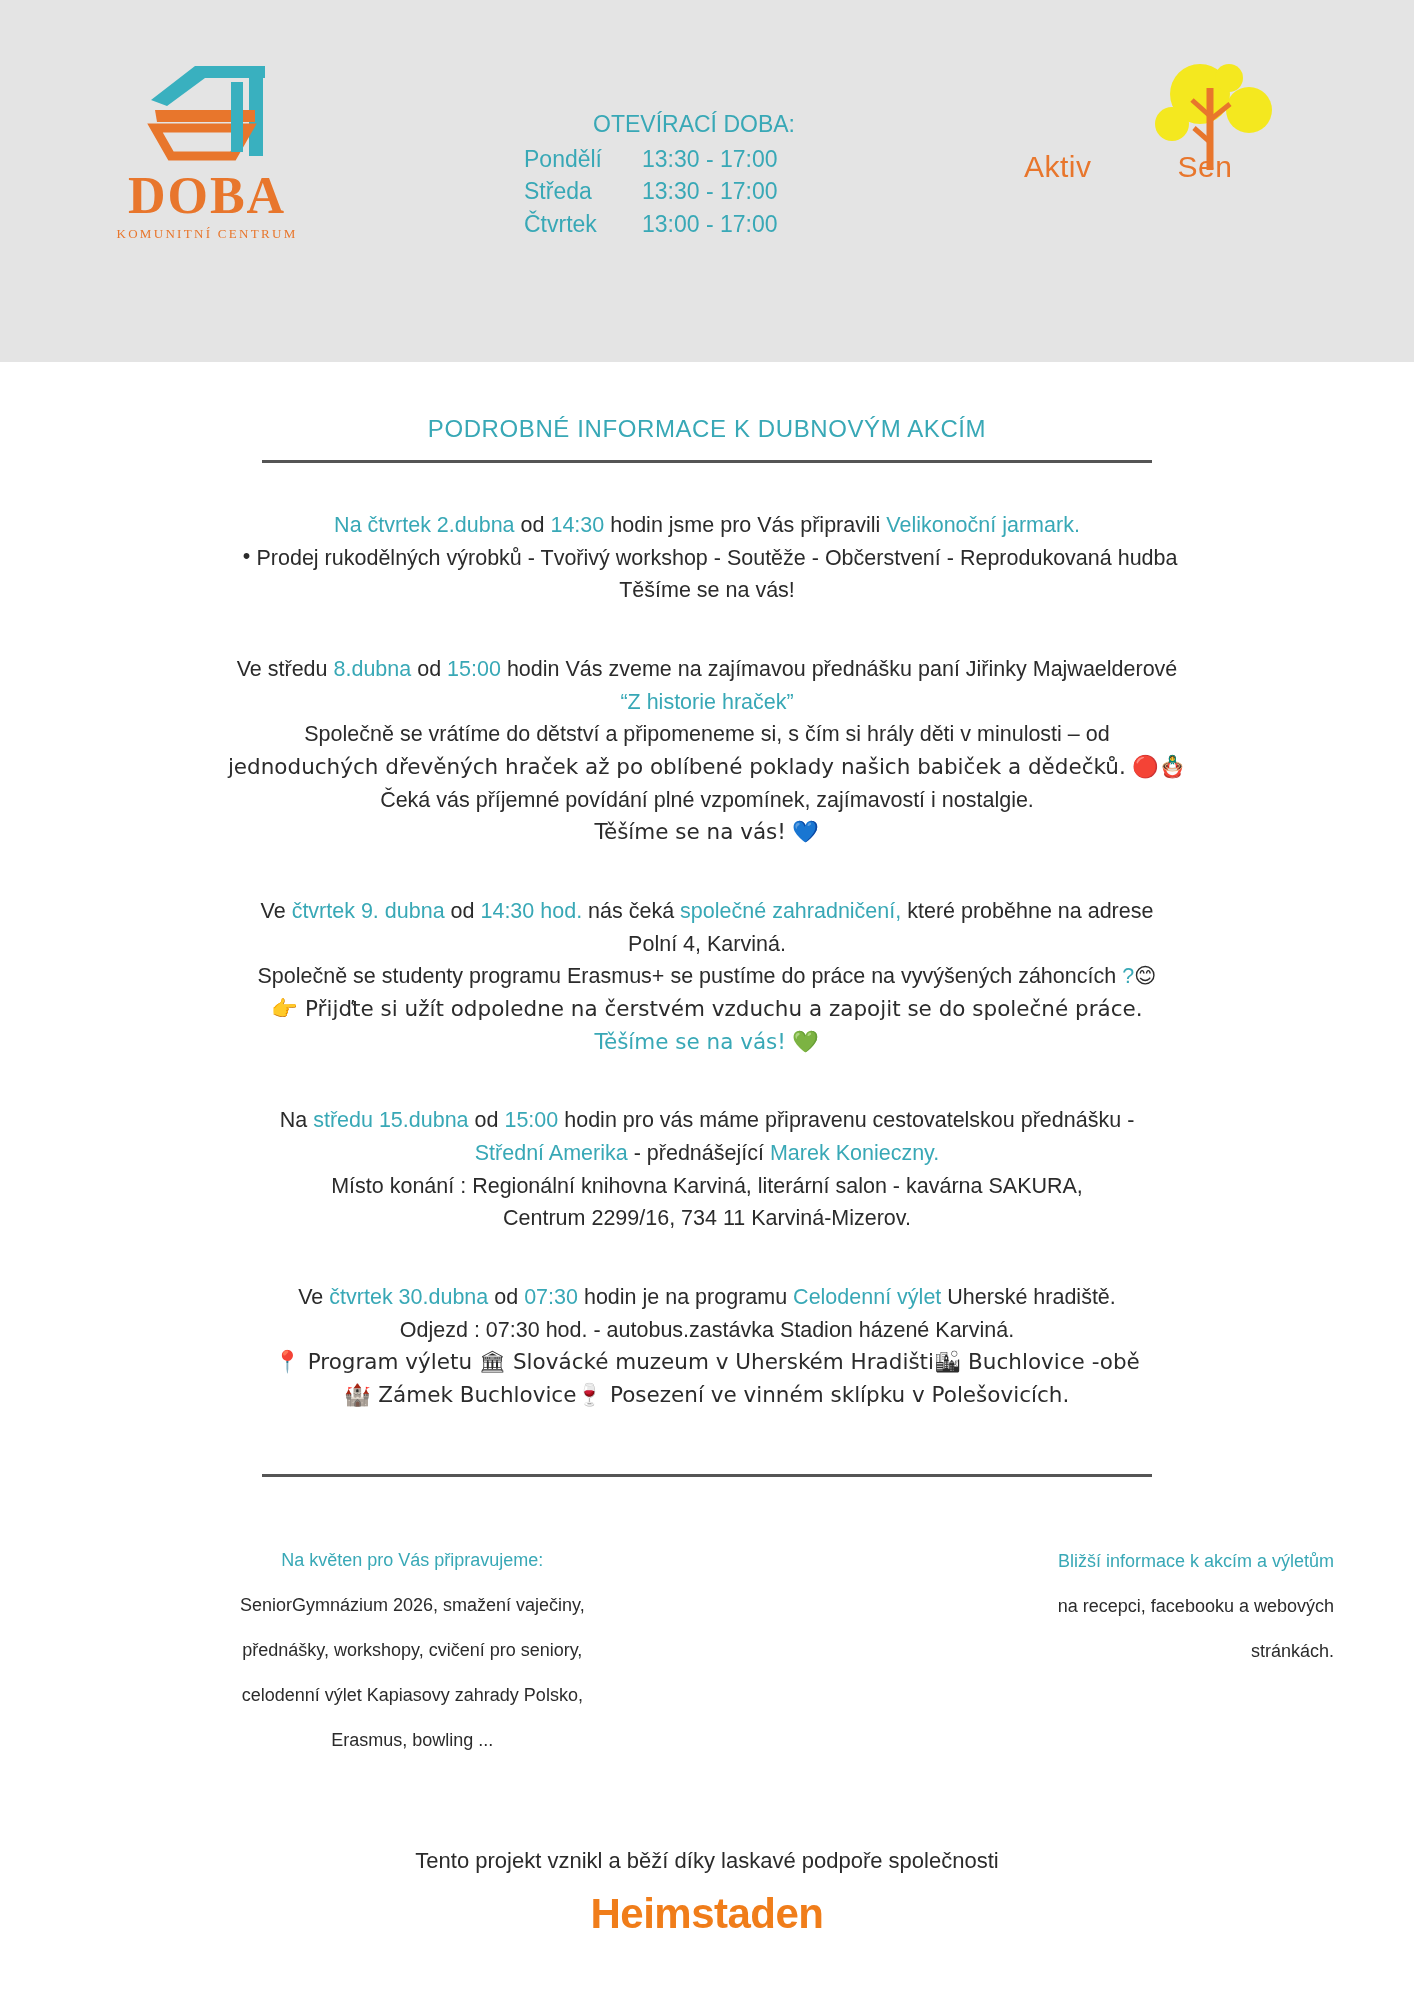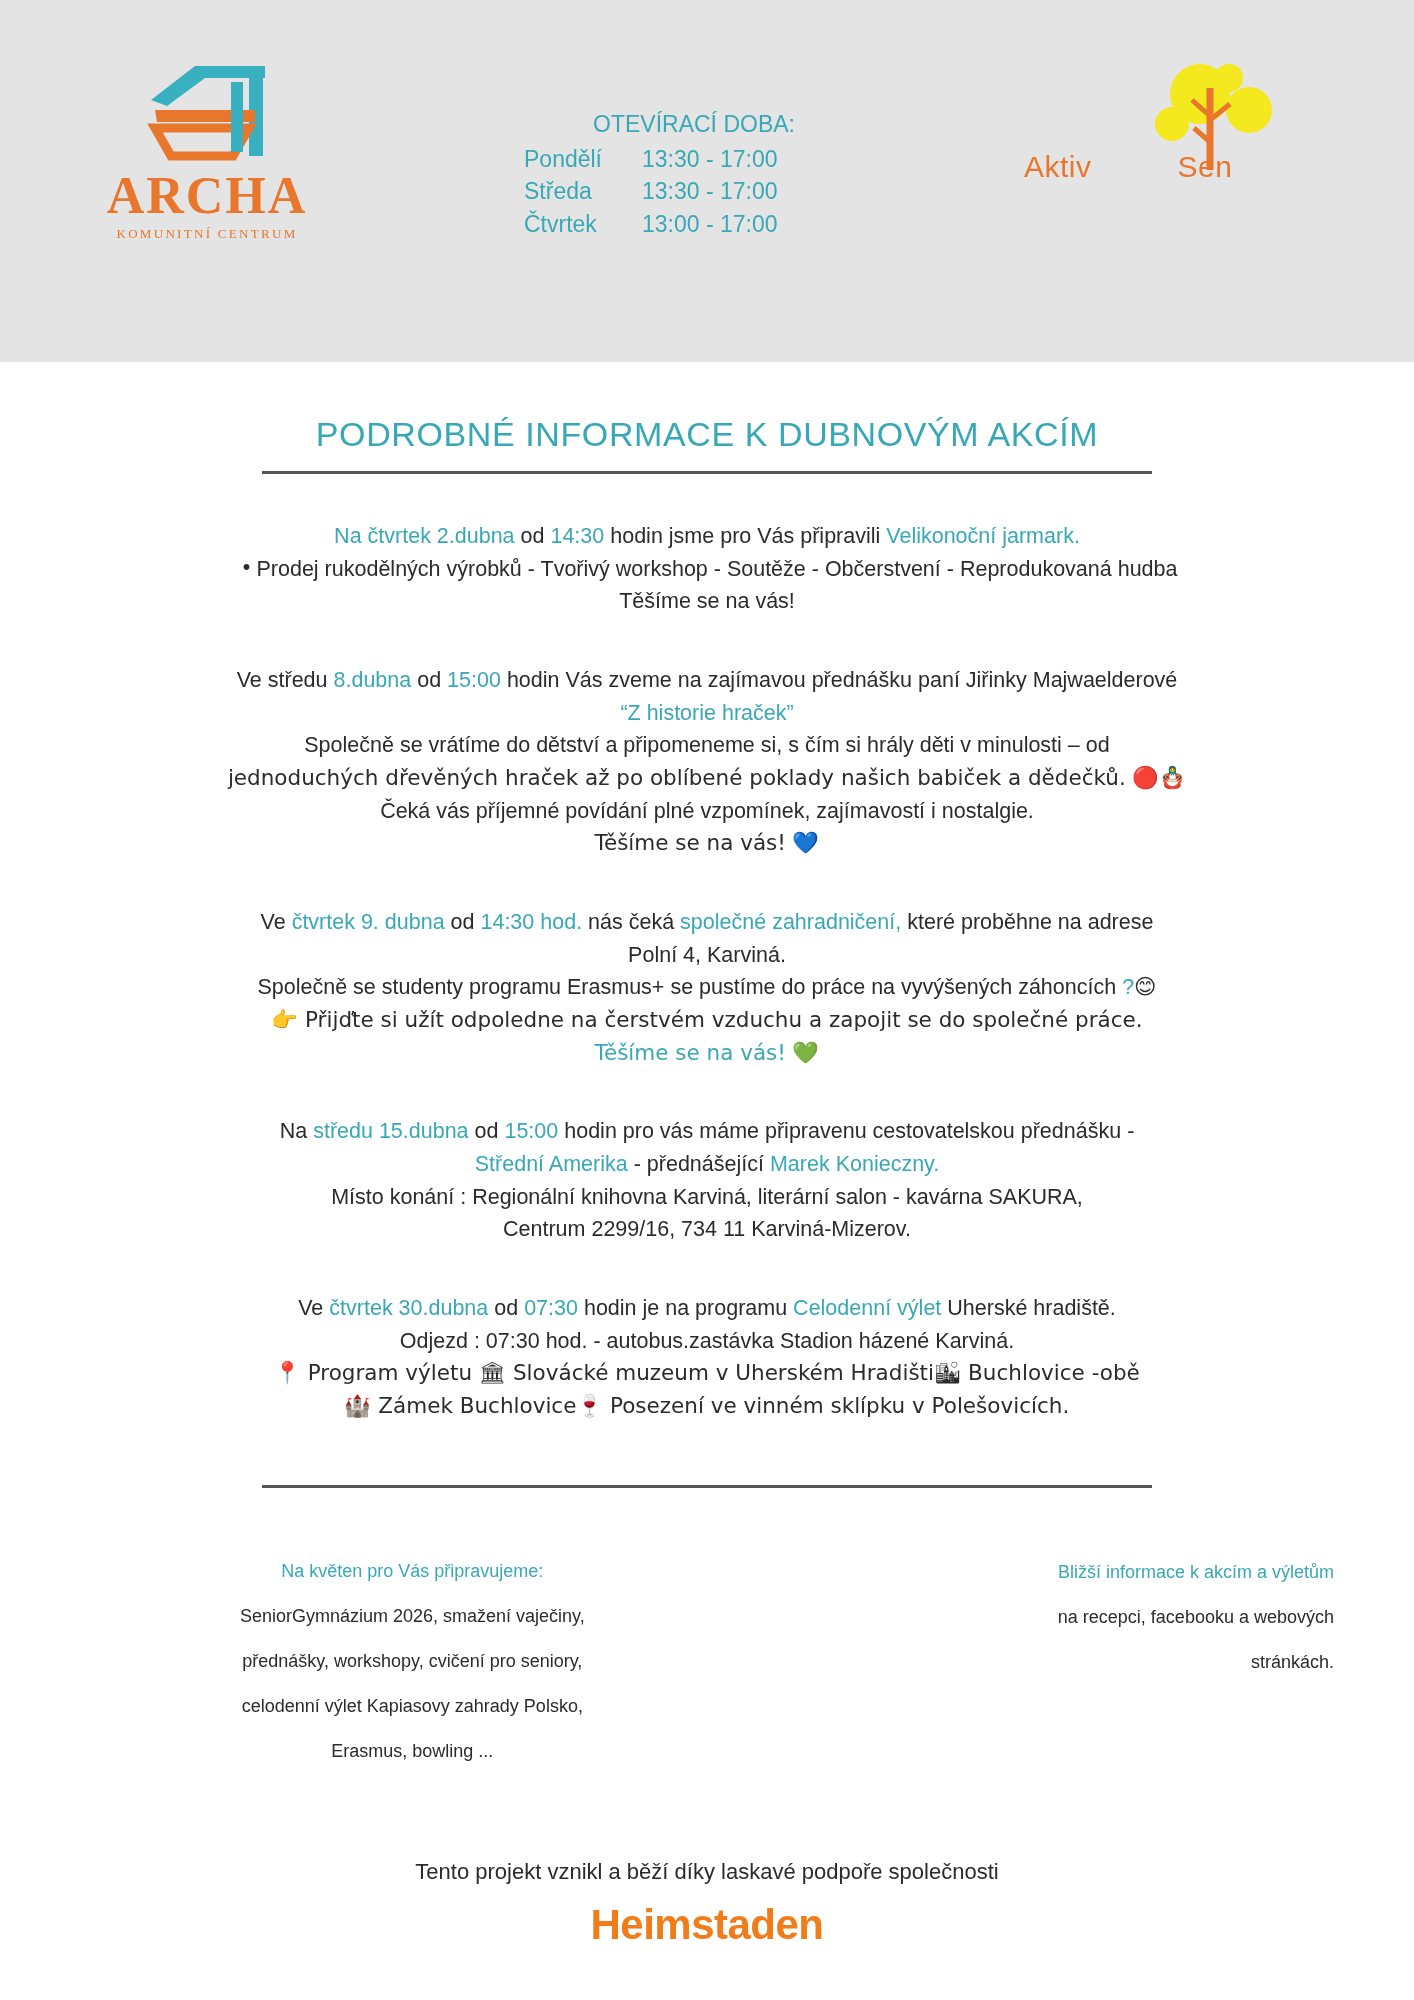--- a/index.html
+++ b/index.html
@@ -99,21 +99,21 @@
 
   
   .content {
     width: 1414px;
     padding: 0 80px;
     position: relative;
   }
   .main-title {
     text-align: center;
     color: #38a8b6;
-    font-size: 34px;
+    font-size: 24px;
     letter-spacing: 0.6px;
     margin-top: 53px;
   }
   .title-rule {
     width: 890px;
     height: 3px;
     background: #555;
     margin: 17px auto 0 auto;
   }
 
@@ -191,21 +191,21 @@
   <div class="archa-logo">
     <div class="archa-mark">
       <svg width="140" height="110" viewBox="0 0 140 110" xmlns="http://www.w3.org/2000/svg">
         <path d="M14 44 L58 10 L128 10 L128 22 L68 22 L30 50 Z" fill="#39b0bf"></path>
         <rect x="112" y="12" width="14" height="88" fill="#39b0bf"></rect>
         <path d="M18 54 L118 54 L118 66 L20 66 Z" fill="#e8762c"></path>
         <path d="M18 72 L112 72 L96 100 L34 100 Z" fill="none" stroke="#e8762c" stroke-width="9"></path>
         <rect x="94" y="26" width="12" height="70" fill="#39b0bf"></rect>
       </svg>
     </div>
-    <div class="archa-word">ARCHA</div>
+    <div class="archa-word">DOBA</div>
     <div class="archa-sub">KOMUNITNÍ CENTRUM</div>
   </div>
 
   <div class="hours">
     <div class="hours-title">OTEVÍRACÍ DOBA:</div>
     <div class="hours-row">
       <span class="day">Pondělí</span>
       <span class="time">13:30 - 17:00</span>
     </div>
     <div class="hours-row">

